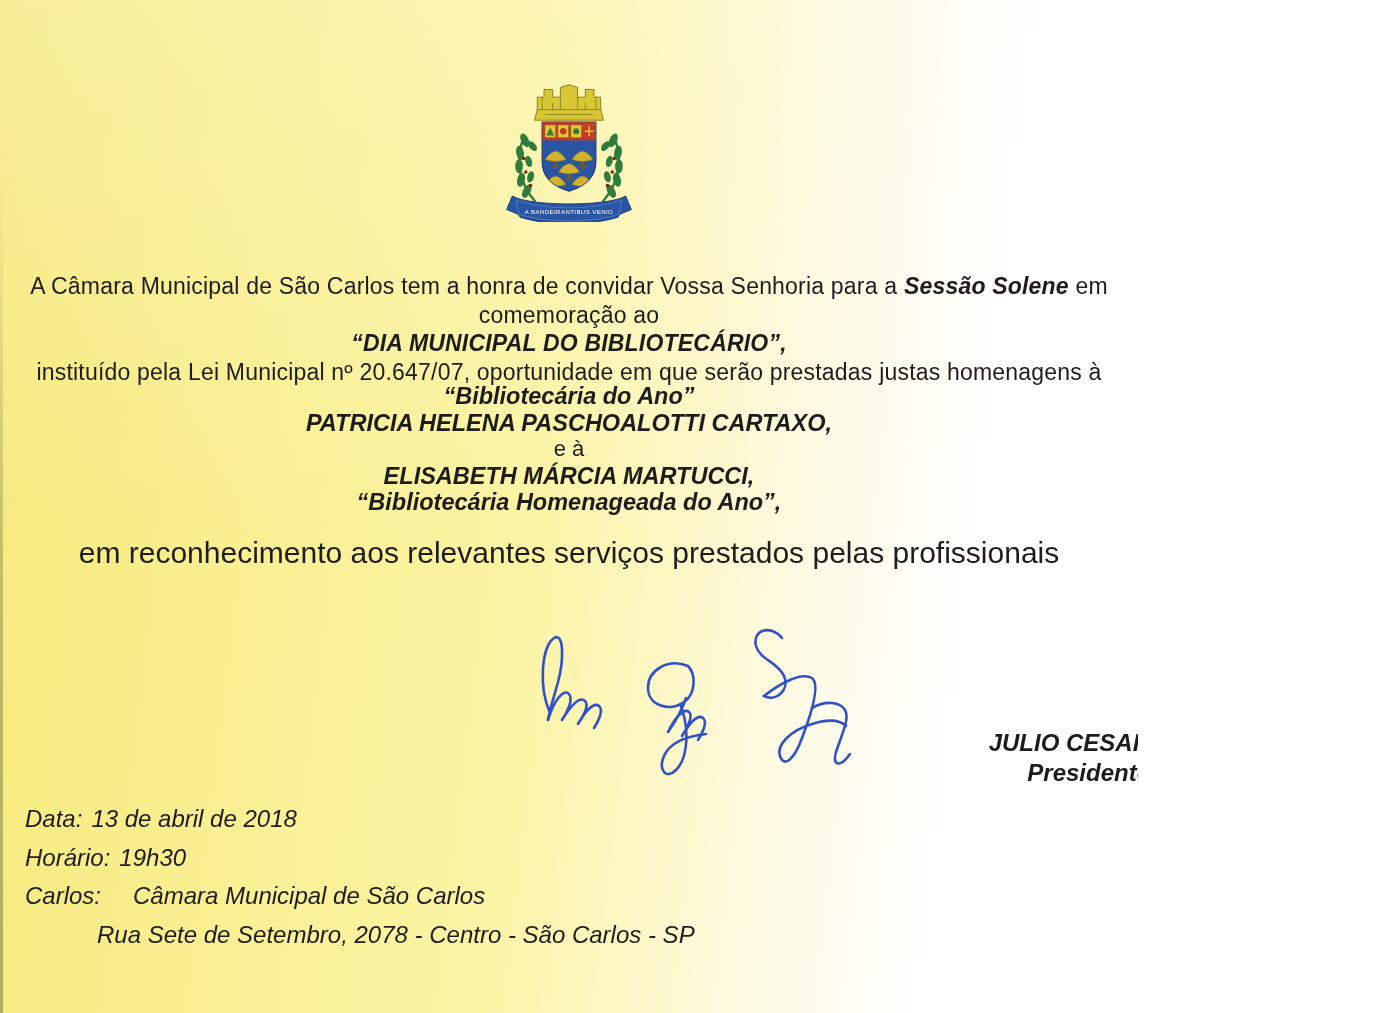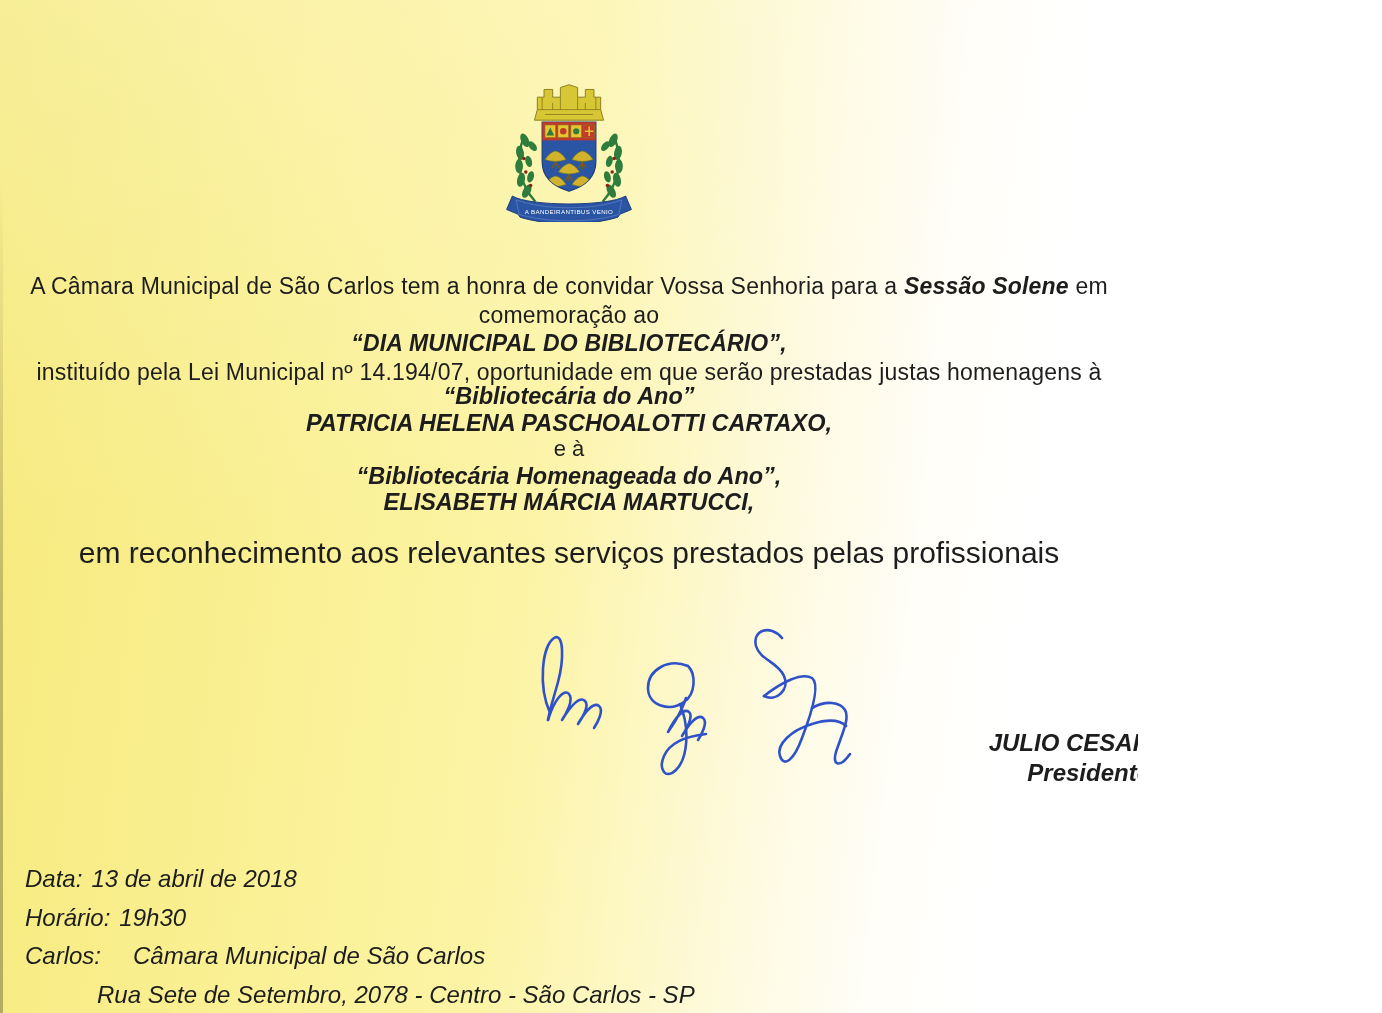--- a/index.html
+++ b/index.html
@@ -70,21 +70,21 @@
   }
   .signature-svg {
     position: absolute;
     top: 608px; left: 520px;
     width: 345px; height: 178px;
     z-index: 2;
   }
 
   .details {
     position: absolute;
-    top: 860px; left: 25px;
+    top: 800px; left: 25px;
     font-size: 24px;
     font-style: italic;
     line-height: 38.5px;
   }
   .details .val-gap { margin-left: 9px; }
   .details .val-gap-wide { margin-left: 32px; }
   .details .addr { padding-left: 72px; }
 </style>
 </head>
 <body>
@@ -167,29 +167,29 @@
     </g>
   </svg>
 
   <div class="invite">
     <div>
       <span>A Câmara Municipal de São Carlos tem a honra de convidar Vossa Senhoria para a</span>
       <span class="bi">Sessão Solene</span>
       <span>em comemoração ao</span>
     </div>
     <div class="bi">“DIA MUNICIPAL DO BIBLIOTECÁRIO”,</div>
-    <div>instituído pela Lei Municipal nº 14.194/07, oportunidade em que serão prestadas justas homenagens à</div>
+    <div>instituído pela Lei Municipal nº 20.647/07, oportunidade em que serão prestadas justas homenagens à</div>
   </div>
 
   <div class="honorees">
     <div class="bi">“Bibliotecária do Ano”</div>
     <div class="bi">PATRICIA HELENA PASCHOALOTTI CARTAXO,</div>
     <div class="plain">e à</div>
+    <div class="bi">ELISABETH MÁRCIA MARTUCCI,</div>
     <div class="bi">“Bibliotecária Homenageada do Ano”,</div>
-    <div class="bi">ELISABETH MÁRCIA MARTUCCI,</div>
   </div>
 
   <div class="ack">
     <div>em reconhecimento aos relevantes serviços prestados pelas profissionais</div>
   </div>
 
   <svg class="signature-svg" viewBox="0 0 345 178" xmlns="http://www.w3.org/2000/svg">
     <g fill="none" stroke="#2f52c8" stroke-width="2.6" stroke-linecap="round" stroke-linejoin="round">
       <path d="M30,105 C18,78 22,38 34,30 C44,24 44,52 38,74 C34,89 30,100 28,112"></path>
       <path d="M28,112 C34,92 44,80 49,86 C54,92 46,106 42,112 C52,96 60,88 65,93 C70,98 62,110 58,116 C66,102 74,94 79,98 C84,102 78,114 74,120"></path>

